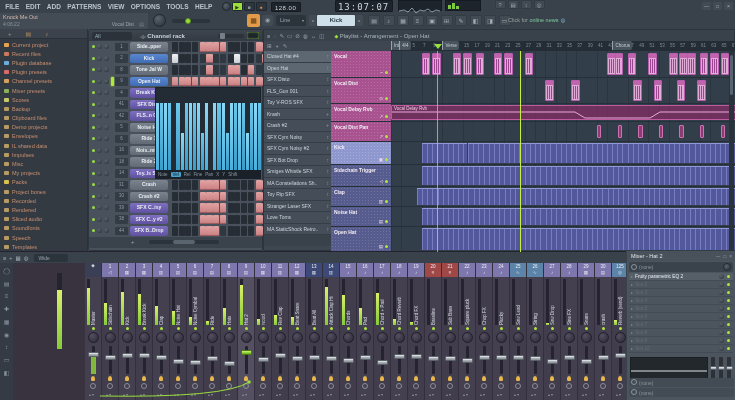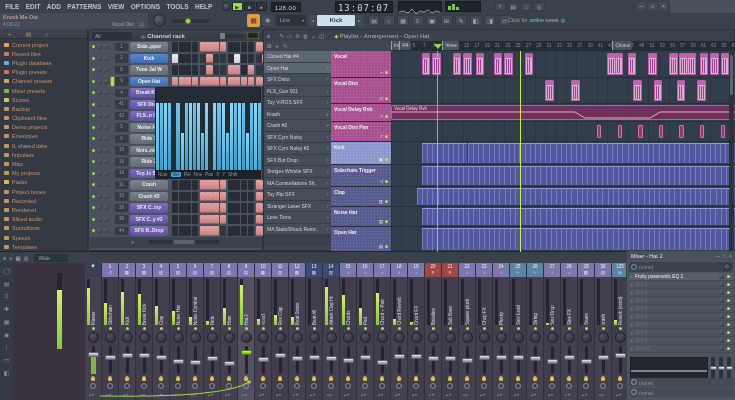--- a/index.html
+++ b/index.html
@@ -1,19 +1,19 @@
 <!DOCTYPE html>
 <html><head>
 <meta charset="utf-8">
 <style>
 *{box-sizing:border-box;margin:0;padding:0}
 body{background:#222;font-family:"Liberation Sans",sans-serif}
 #app{position:relative;width:735px;height:400px;overflow:hidden;background:#49525c;cursor:default}
 
-#menubar{position:absolute;left:0;top:0;width:670px;height:13px;background:#39424b;display:flex;align-items:center;z-index:30}
+#menubar{position:absolute;left:0;top:0;width:735px;height:13px;background:#39424b;display:flex;z-index:30}
 #menu-items{display:flex;margin-left:2px}
 .menu-item{font-size:6.5px;font-weight:bold;color:#b9c3cd;padding:0 3.2px;line-height:13px}
 .transport{display:flex;align-items:center;margin-left:6px;gap:1px}
 .t-knob{width:9px;height:9px;border-radius:50%;background:radial-gradient(circle at 35% 35%,#566069,#29313a);border:1px solid #20272e}
 .t-btn{width:11px;height:9px;background:#2d353d;border:1px solid #20272e;border-radius:1px;color:#8b969f;font-size:5px;text-align:center;line-height:9px}
 .t-btn.play{background:#9adf3c;color:#2c3a10}
 .t-btn.rec{color:#e08f3c}
 .lcd{background:#1d242b;border:1px solid #151b21;border-radius:1px;color:#cdd5dc;text-align:center}
 #tempo-lcd{width:30px;height:10px;font-size:6px;line-height:10px;letter-spacing:.5px;margin-left:3px}
 #time-lcd{width:58px;height:12px;font-size:9px;line-height:12px;letter-spacing:1px;margin-left:34px;font-family:"DejaVu Sans Mono",monospace}

